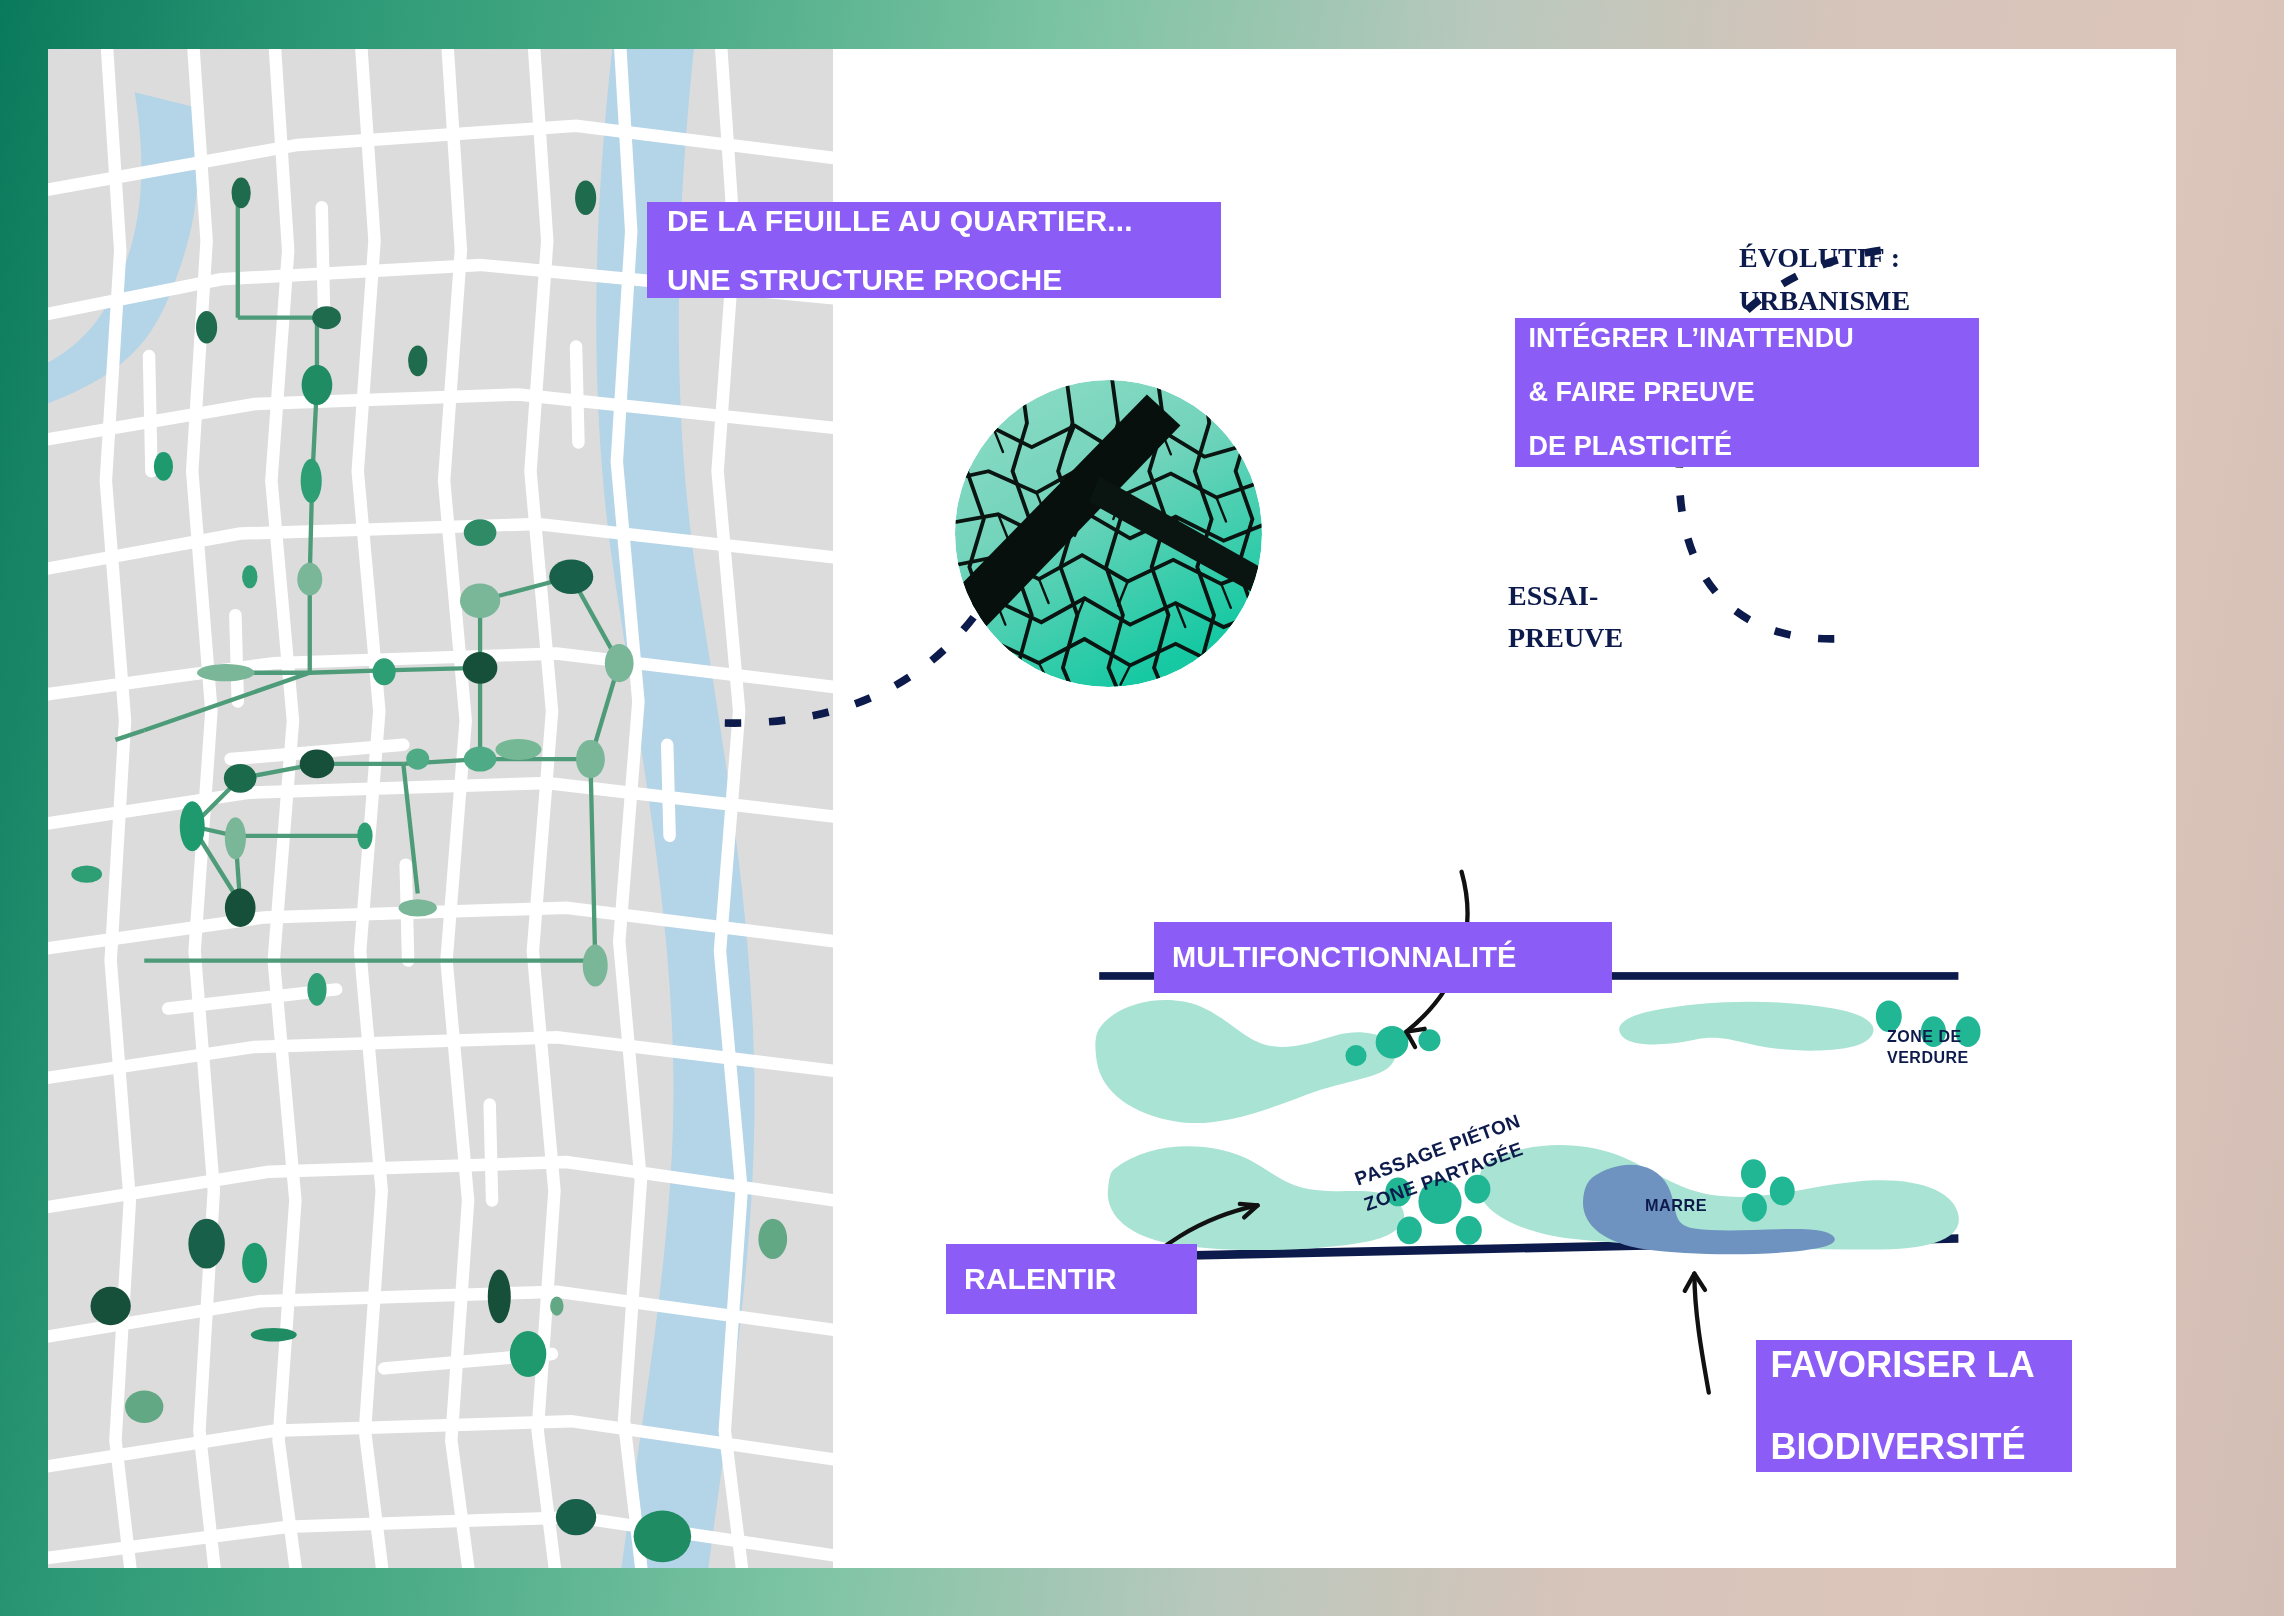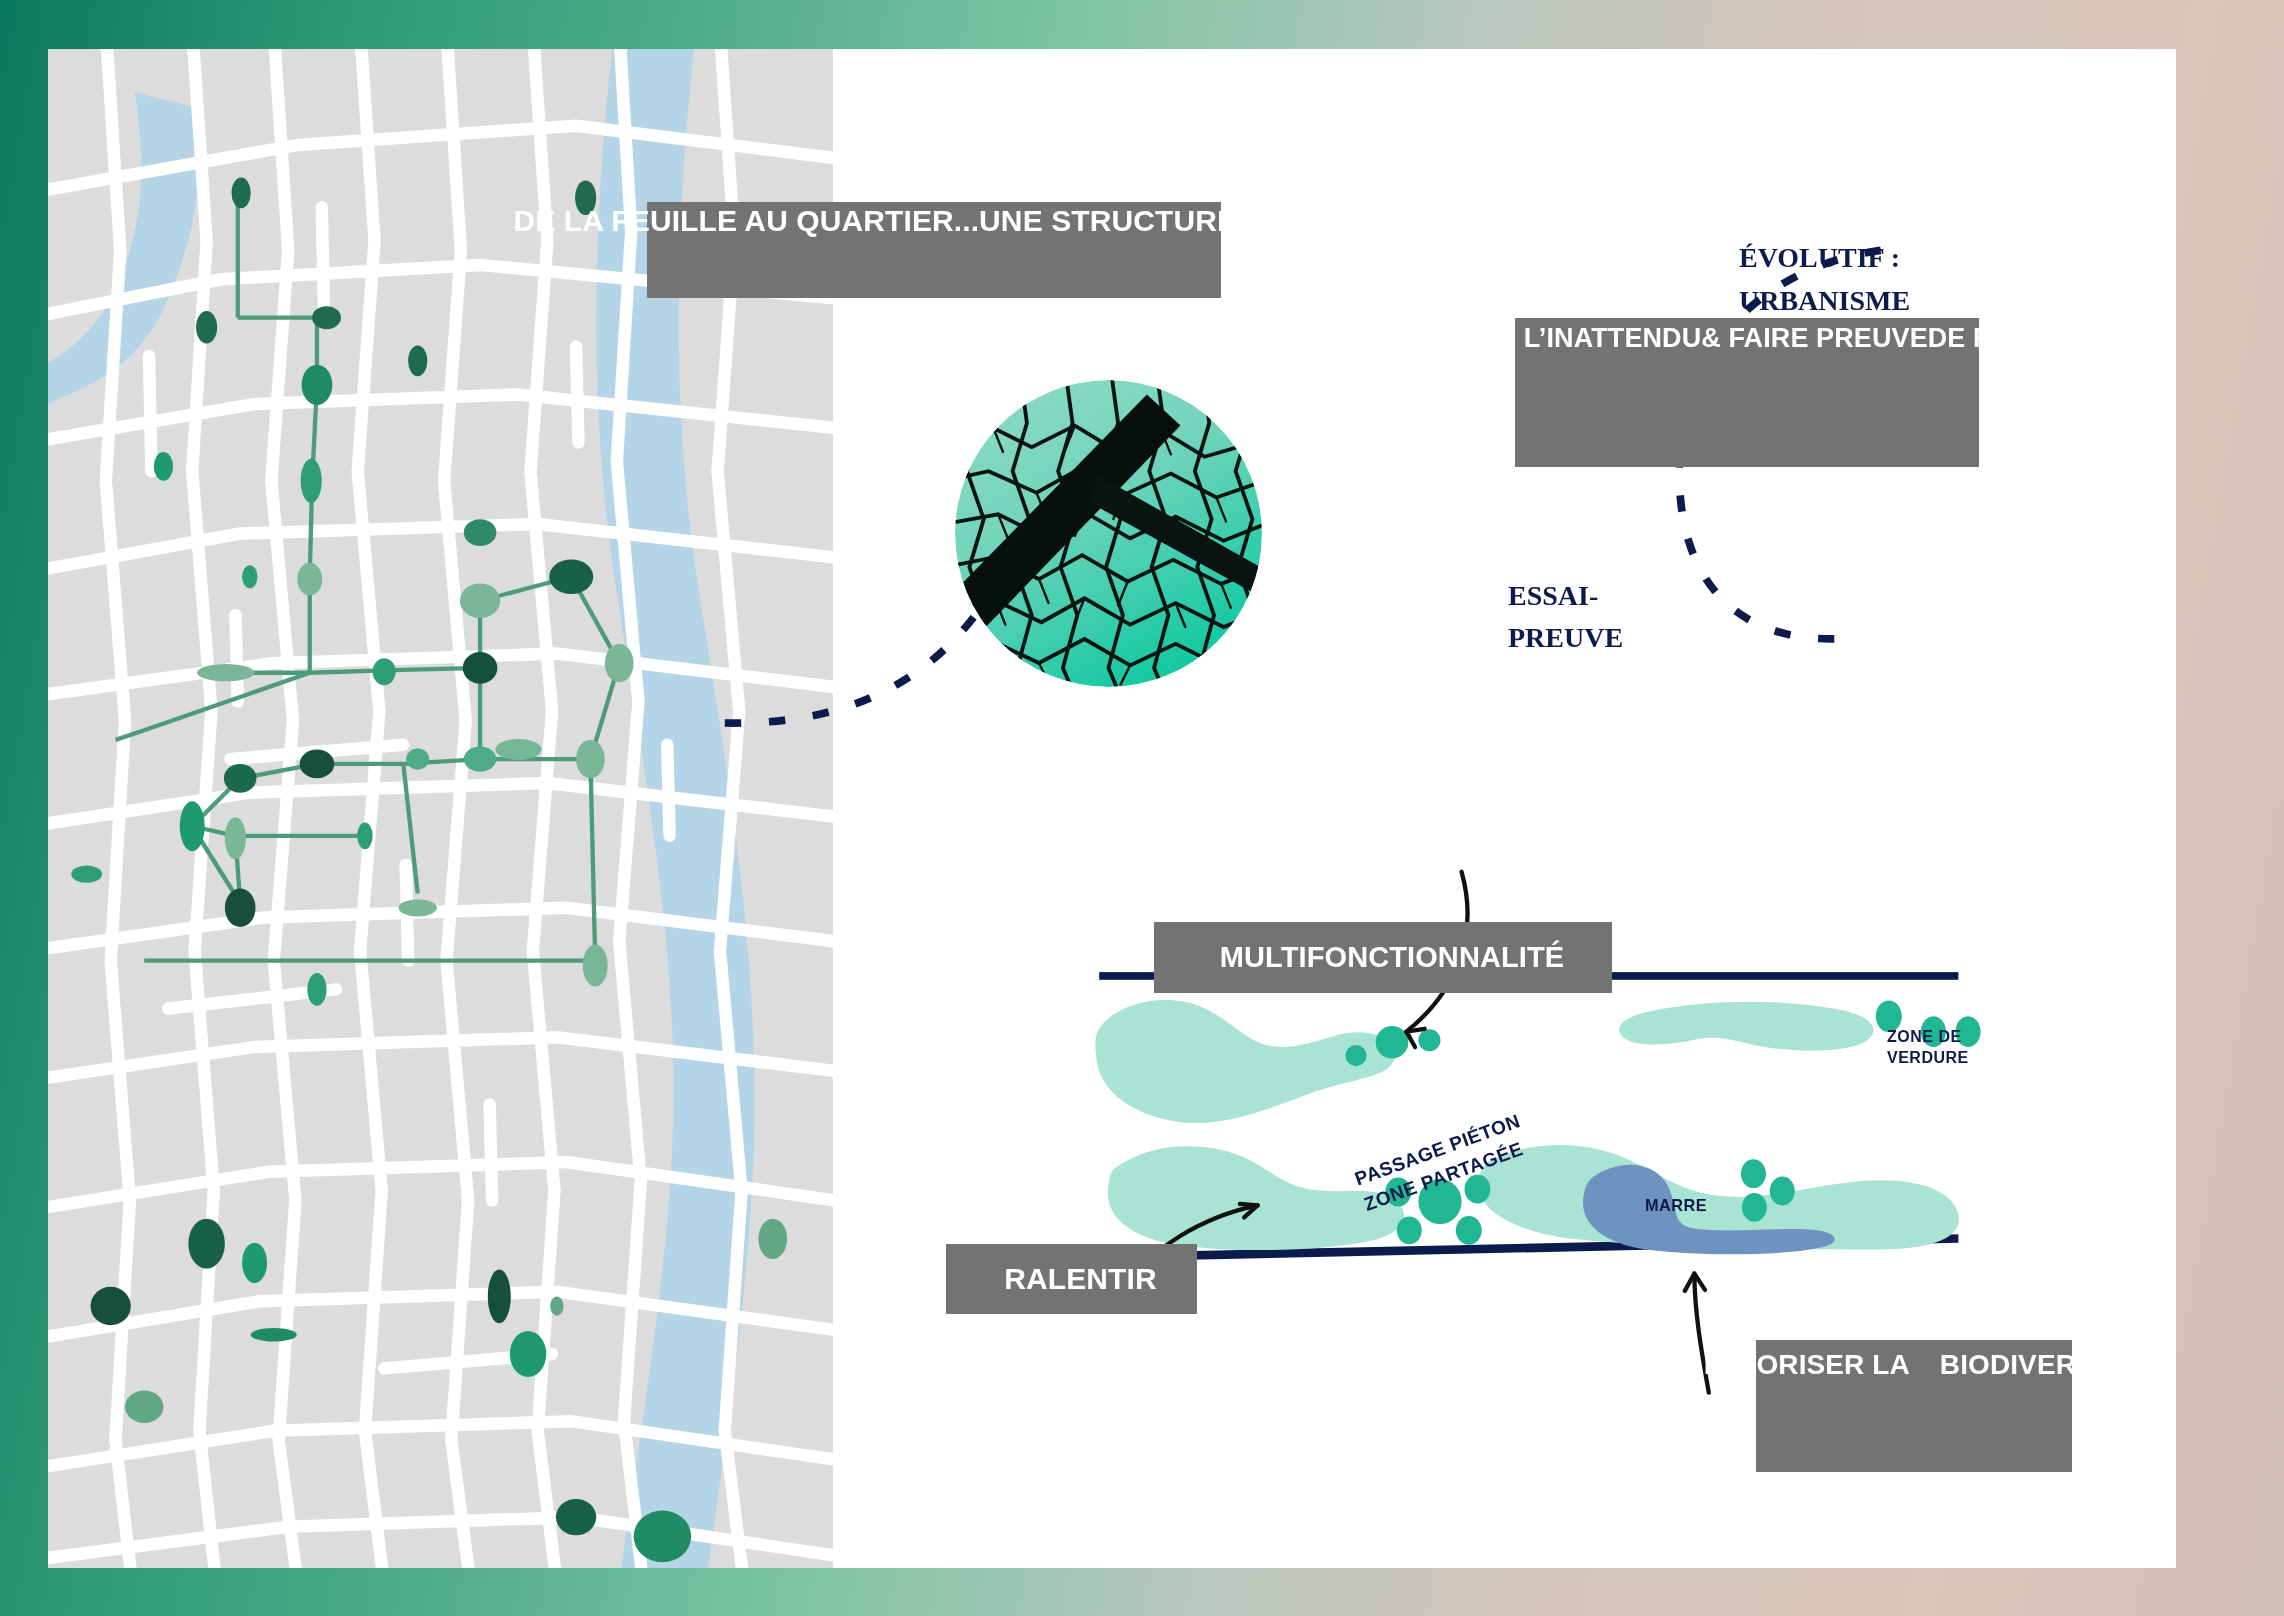--- a/index.html
+++ b/index.html
@@ -40,25 +40,25 @@
   #mapPanel{
     position:absolute;left:0;top:0;
     width:785px;height:1519px;
     background:#dcdcdc;
     overflow:hidden;
   }
 
   
   .navybox{
     position:absolute;
-    background:#737373;
+    background:#8b5cf6;
     color:#ffffff;
     font-weight:bold;
     letter-spacing:0.1px;
-    display:flex;flex-direction:row;justify-content:center;
+    display:flex;flex-direction:column;justify-content:space-between;
     box-sizing:border-box;
   }
   .navybox span{display:block;white-space:nowrap;}
 
   .navytext{
     position:absolute;
     color:#0d1b4c;
     font-weight:bold;
     font-family:Liberation Serif, serif;
   }
@@ -427,20 +427,20 @@
     </div>
 
     <div class="navybox" style="left:1106px;top:873px;width:458px;height:71px;padding-left:18px;font-size:29px;line-height:71px;">
       <span>MULTIFONCTIONNALITÉ</span>
     </div>
 
     <div class="navybox" style="left:898px;top:1195px;width:251px;height:70px;padding-left:18px;font-size:30px;line-height:70px;">
       <span>RALENTIR</span>
     </div>
 
-    <div class="navybox" style="left:1708px;top:1291px;width:316px;height:132px;padding-left:14.4px;font-size:28px;line-height:50px;gap:30px;">
+    <div class="navybox" style="left:1708px;top:1291px;width:316px;height:132px;padding-left:14.4px;font-size:36px;line-height:50px;gap:30px;">
       <span>FAVORISER LA</span>
       <span>BIODIVERSITÉ</span>
     </div>
 
   </div>
 </div>
 
 
 </body></html>

